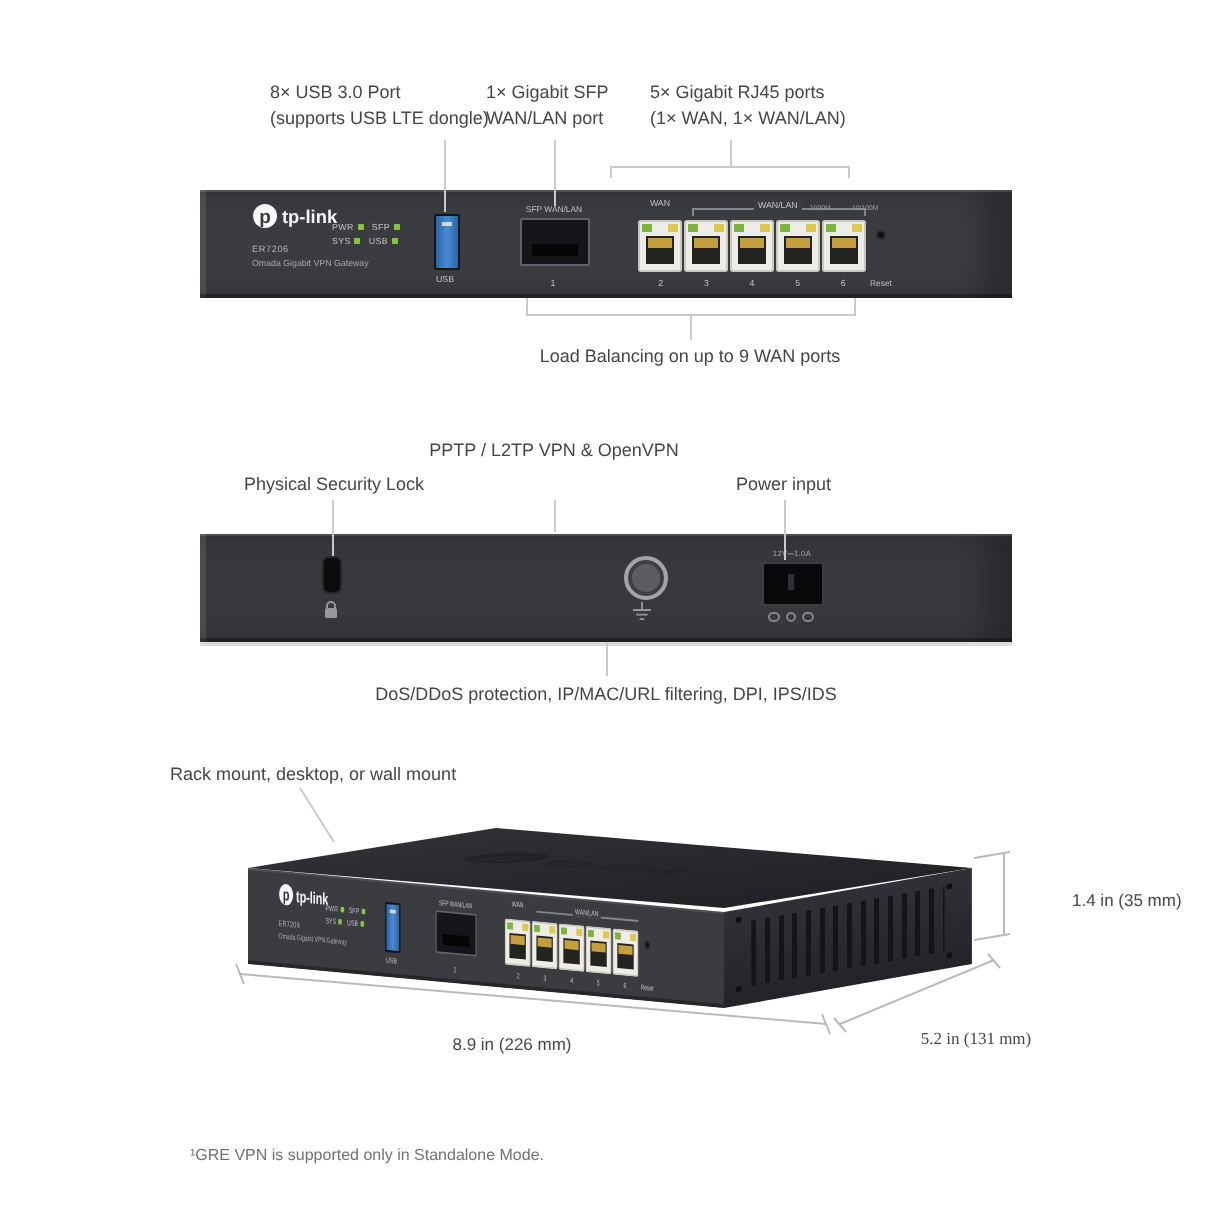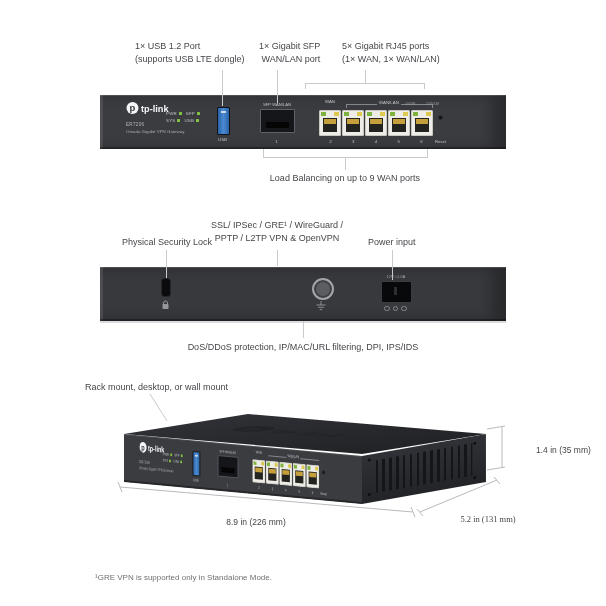--- a/index.html
+++ b/index.html
@@ -75,28 +75,28 @@
   .overlay{position:absolute;left:0;top:0;z-index:5;pointer-events:none;}
   .dim{position:absolute;font-size:8.5px;color:#45464a;z-index:4;}
   .footnote{position:absolute;left:95px;top:557px;font-size:8px;color:#707175;z-index:4;margin-top:16px;}
 </style>
 </head>
 <body>
 
 <div class="stage">
 
   <div class="ann" style="left:135px;top:40px;">
-    <div>1× USB 1.2 Port</div>
+    <div>8× USB 3.0 Port</div>
     <div>(supports USB LTE dongle)</div>
   </div>
-  <div class="ann" style="left:259px;top:40px;text-align:right;">
+  <div class="ann" style="left:243px;top:40px;">
     <div>1× Gigabit SFP</div>
     <div>WAN/LAN port</div>
   </div>
-  <div class="ann" style="left:342px;top:40px;">
+  <div class="ann" style="left:325px;top:40px;">
     <div>5× Gigabit RJ45 ports</div>
     <div>(1× WAN, 1× WAN/LAN)</div>
   </div>
 
   <div class="vline" style="left:222px;top:70px;height:36px;"></div>
   <div class="vline" style="left:277px;top:70px;height:33px;"></div>
   <div class="vline" style="left:365px;top:70px;height:13px;"></div>
   <div class="hline" style="left:305px;top:83px;width:120px;"></div>
   <div class="vline" style="left:305px;top:83px;height:6px;"></div>
   <div class="vline" style="left:424px;top:83px;height:6px;"></div>
@@ -156,21 +156,20 @@
   </div>
 
   <div class="vline" style="left:263px;top:149px;height:8px;"></div>
   <div class="vline" style="left:427px;top:149px;height:8px;"></div>
   <div class="hline" style="left:263px;top:157px;width:165px;"></div>
   <div class="vline" style="left:345px;top:157px;height:13px;"></div>
   <div class="ann c" style="left:195px;top:172px;width:300px;">Load Balancing on up to 9 WAN ports</div>
 
   <div class="ann" style="left:122px;top:236px;">Physical Security Lock</div>
   <div class="ann c" style="left:197px;top:219px;width:160px;">
-    <div>SSL/ IPSec / GRE¹ / WireGuard /</div>
     <div>PPTP / L2TP VPN &amp; OpenVPN</div>
   </div>
   <div class="ann" style="left:368px;top:236px;">Power input</div>
 
   <div class="vline" style="left:166px;top:250px;height:28px;"></div>
   <div class="vline" style="left:277px;top:250px;height:16px;"></div>
   <div class="vline" style="left:392px;top:250px;height:30px;"></div>
 
   <div class="shadow-strip"></div>
 

